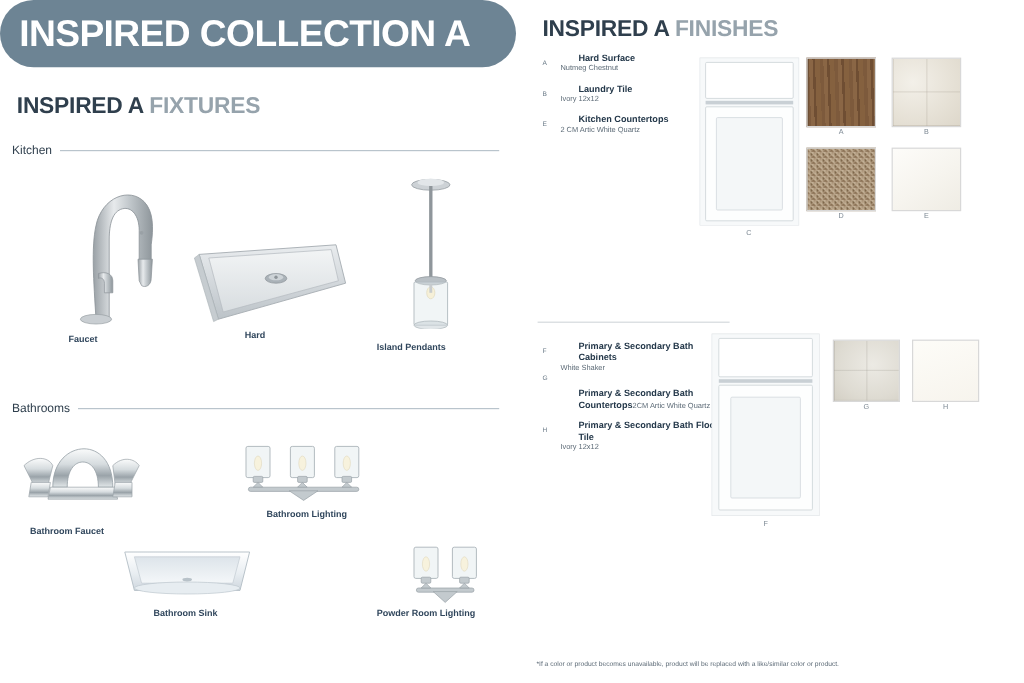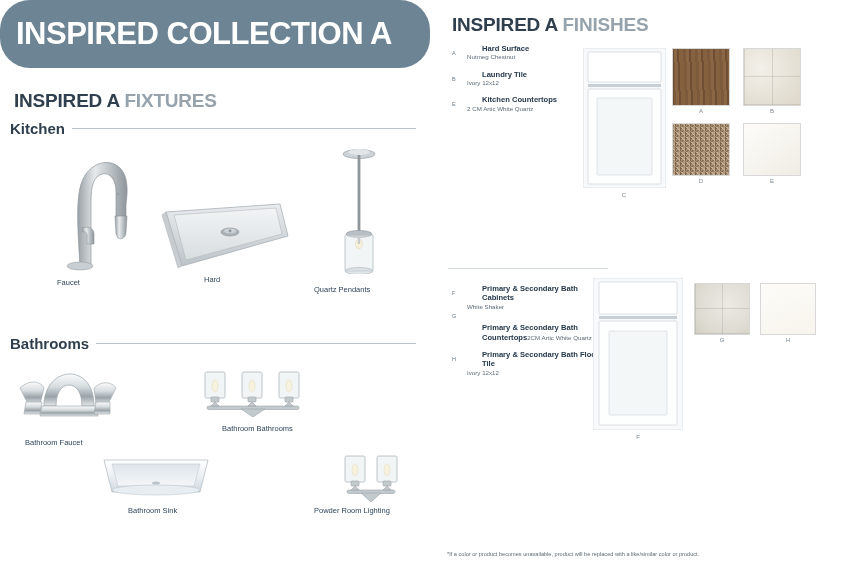--- a/index.html
+++ b/index.html
@@ -9,21 +9,21 @@
     font-family: "Liberation Sans", sans-serif;
     color: #2f3f4d;
     position: relative;
     overflow: hidden;
   }
 
   
   .left-col { position: absolute; left: 0; top: 0; width: 430px; height: 569px; }
 
   .title-bar {
-    width: 430px; height: 68px;
+    width: 430px; height: 56px;
     background: #6d8494;
     display: flex; align-items: center; border-radius: 30px;
   }
   .title-bar .title {
     color: #ffffff;
     font-size: 31px;
     font-weight: bold;
     letter-spacing: -0.5px;
     padding-left: 16px;
   }
@@ -36,29 +36,29 @@
   }
   .sub-head .dark { color: #2f3f4d; }
   .sub-head .light { color: #96a3ac; }
 
   .section-head {
     position: absolute;
     display: flex; align-items: center;
     left: 10px; width: 406px;
   }
   .section-head .label {
-    font-size: 15px; font-weight: bold; color: #2f3f4d;
+    font-size: 10px; font-weight: normal; color: #2f3f4d;
     white-space: nowrap; padding-right: 7px;
   }
   .section-head .rule { flex: 1; height: 1px; background: #b9c4cc; }
 
   .caption {
     position: absolute;
     font-size: 7.5px;
-    font-weight: normal;
+    font-weight: bold;
     color: #30465c;
     white-space: nowrap;
   }
 
   .fig { position: absolute; }
 
   
   .right-col { position: absolute; left: 440px; top: 0; width: 413px; height: 569px; }
   .right-head {
     padding: 14px 0 0 12px;
@@ -180,21 +180,21 @@
   <svg class="fig" style="left:330px;top:144px" width="58" height="130" viewBox="0 0 58 130">
     <ellipse cx="29" cy="10" rx="16" ry="4.5" fill="#cdd2d6" stroke="#9aa1a6" stroke-width=".7"></ellipse>
     <ellipse cx="29" cy="8" rx="11" ry="3" fill="#e2e6e9"></ellipse>
     <rect x="27.6" y="11" width="2.8" height="78" fill="#8f969b"></rect>
     <ellipse cx="29" cy="90" rx="13" ry="3.5" fill="#b9c0c5" stroke="#8d9499" stroke-width=".6"></ellipse>
     <rect x="15" y="91" width="28" height="36" rx="1" fill="rgba(224,232,236,0.45)" stroke="#b4bcc1" stroke-width=".8"></rect>
     <ellipse cx="29" cy="127" rx="14" ry="3.5" fill="rgba(205,214,219,0.6)" stroke="#b4bcc1" stroke-width=".7"></ellipse>
     <ellipse cx="29" cy="100" rx="3.4" ry="5" fill="#f6f0d8" stroke="#ddd5b5" stroke-width=".5"></ellipse>
     <rect x="27.8" y="93" width="2.4" height="7" fill="#c8ccce"></rect>
   </svg>
-  <div class="caption" style="left:314px;top:285px">Quartz Pendants</div>
+  <div class="caption" style="left:314px;top:285px">Island Pendants</div>
 
   <div class="section-head" style="top:335px">
     <span class="label">Bathrooms</span>
     <span class="rule"></span>
   </div>
 
   <svg class="fig" style="left:6px;top:358px" width="118" height="68" viewBox="0 0 118 68">
     <defs>
       <linearGradient id="ch" x1="0" y1="0" x2="0" y2="1">
         <stop offset="0" stop-color="#fafbfb"></stop>
@@ -227,21 +227,21 @@
       <rect x="18" y="31" width="8" height="5" rx="1"></rect>
       <rect x="55" y="31" width="8" height="5" rx="1"></rect>
       <rect x="92" y="31" width="8" height="5" rx="1"></rect>
       <rect x="14" y="40" width="92" height="3.5" rx="1.7"></rect>
       <path d="M22 36 L26 40 L18 40 Z"></path>
       <path d="M59 36 L63 40 L55 40 Z"></path>
       <path d="M96 36 L100 40 L92 40 Z"></path>
       <path d="M48 43 L72 43 L60 51 Z"></path>
     </g>
   </svg>
-  <div class="caption" style="left:222px;top:424px">Bathroom Bathrooms</div>
+  <div class="caption" style="left:222px;top:424px">Bathroom Lighting</div>
 
   <svg class="fig" style="left:100px;top:452px" width="112" height="50" viewBox="0 0 112 50">
     <defs>
       <linearGradient id="bs" x1="0" y1="0" x2="0" y2="1">
         <stop offset="0" stop-color="#ffffff"></stop>
           <stop offset=".55" stop-color="#e9eef2"></stop>
           <stop offset="1" stop-color="#cfd7de"></stop>
       </linearGradient>
       <linearGradient id="bs2" x1="0" y1="0" x2="0" y2="1">
         <stop offset="0" stop-color="#dde4ea"></stop>

